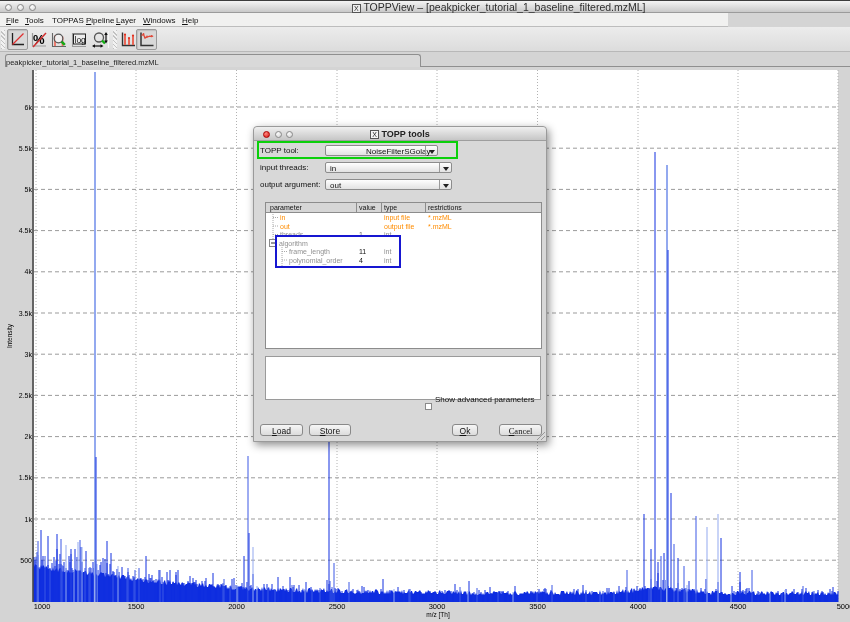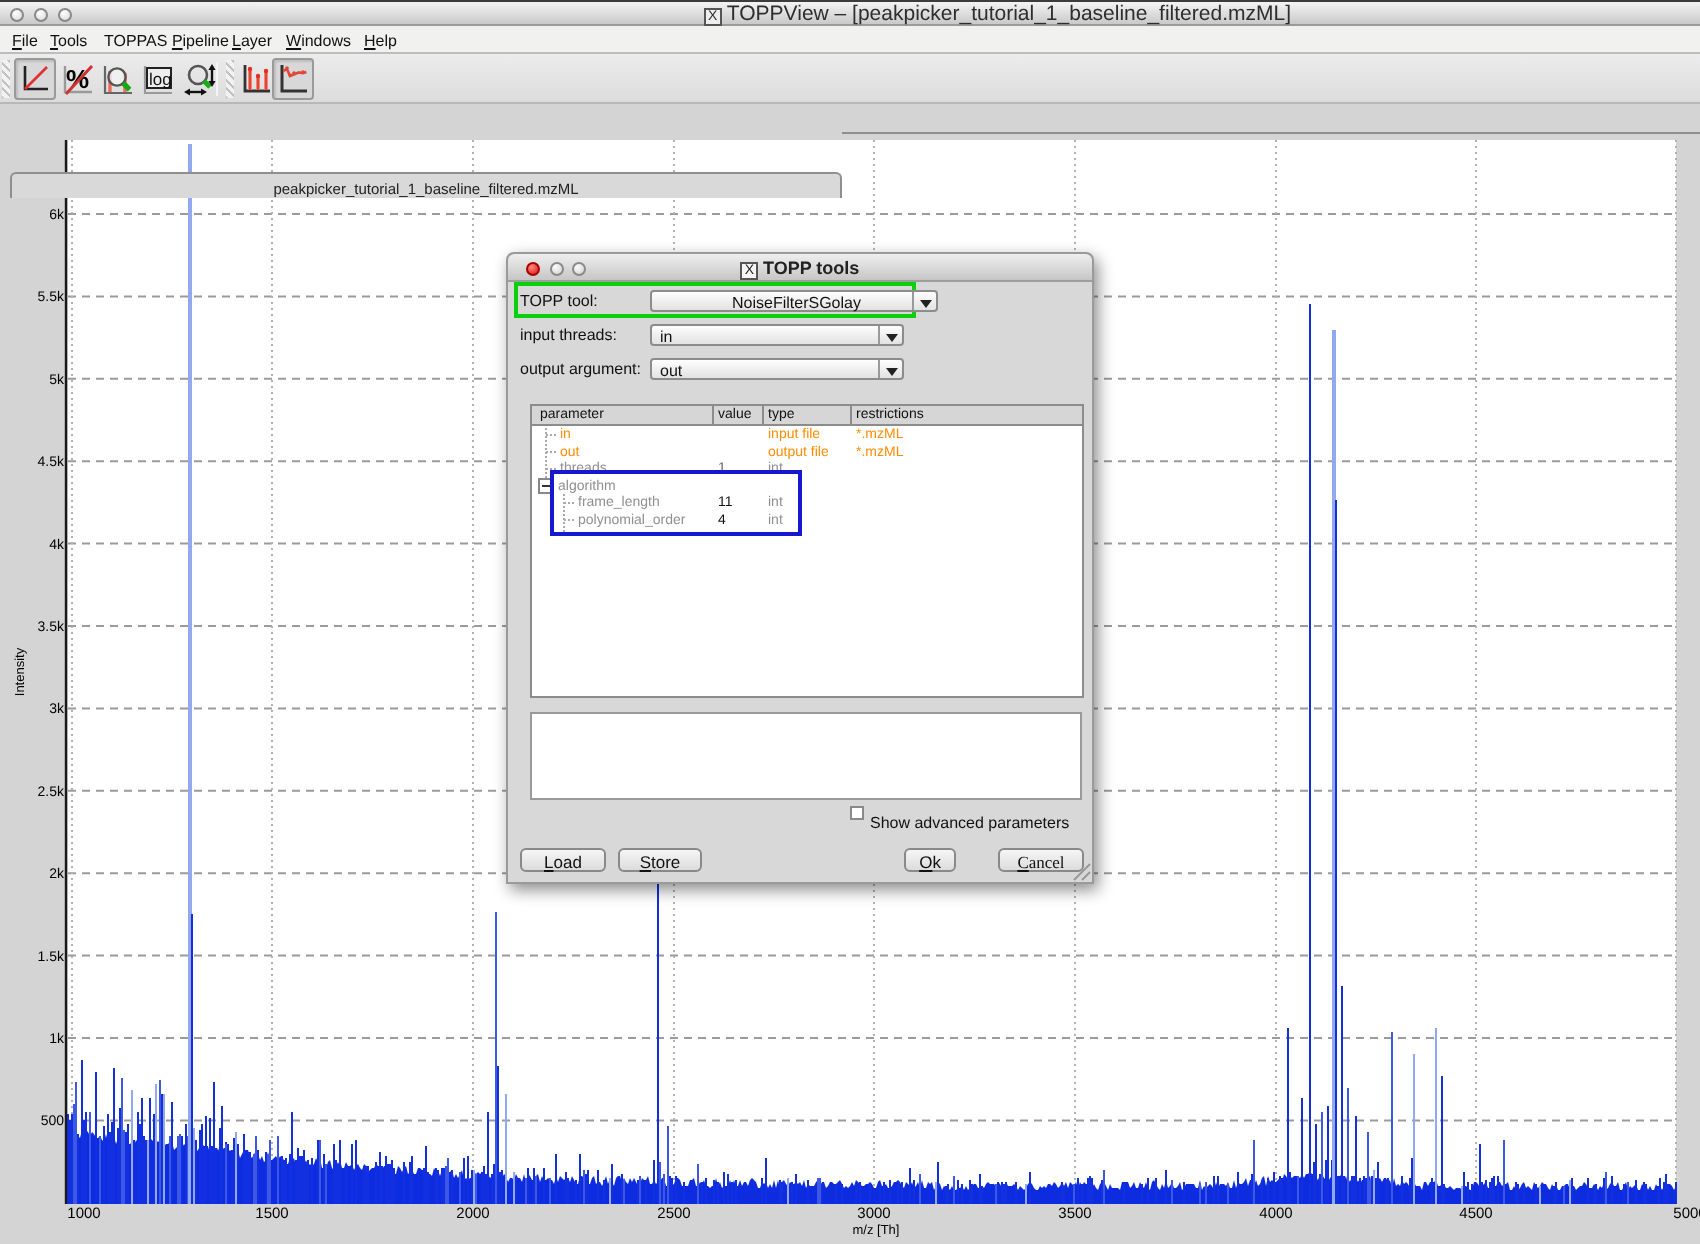--- a/index.html
+++ b/index.html
@@ -1,25 +1,25 @@
 <!DOCTYPE html>
 <html><head><meta charset="utf-8"><style>
 * { margin:0; padding:0; box-sizing:border-box; }
 body { width:850px; height:622px; font-family:"Liberation Sans", sans-serif; background:#d4d4d4; position:relative; overflow:hidden; }
 .titlebar { position:absolute; left:0; top:0; width:850px; height:13px; background:linear-gradient(#f4f4f4,#c9c9c9); border-top:1px solid #3c3c3c; border-bottom:1px solid #9b9b9b; }
 .tb-circ { position:absolute; top:3px; width:7px; height:7px; border-radius:50%; border:1px solid #888; background:radial-gradient(circle at 35% 30%, #fdfdfd, #d8d8d8); }
 .title-text { position:absolute; top:0px; left:352px; font-size:10.5px; color:#2e2e2e; white-space:nowrap; }
-.menubar { position:absolute; left:0; top:13px; width:850px; height:14px; background:#f1f1f0; border-bottom:1px solid #bdbdbd; font-size:8px; color:#111; }
+.menubar { position:absolute; left:0; top:13px; width:728px; height:14px; background:#f1f1f0; border-bottom:1px solid #bdbdbd; font-size:8px; color:#111; }
 .menubar span { position:absolute; top:3px; }
 .toolbar { position:absolute; left:0; top:27px; width:850px; height:25px; background:linear-gradient(#ececec,#dcdcdc); border-bottom:1px solid #b8b8b8; }
 .tbtn { position:absolute; top:2px; width:21px; height:21px; display:flex; align-items:center; justify-content:center; }
 .tbtn.sel { background:#d8d8d8; border:1px solid #9a9a9a; border-radius:2px; box-shadow:inset 1px 1px 1px rgba(0,0,0,0.12); }
 .grip { position:absolute; top:3px; width:4px; height:19px; background:repeating-linear-gradient(45deg,#c2c2c2 0 1px,#f2f2f2 1px 3px); }
 .tsep { position:absolute; top:4px; width:1px; height:17px; background:#aaa; border-right:1px solid #f5f5f5; }
-.tab { position:absolute; left:5px; top:54px; width:416px; height:13px; background:#d9d9d9; border:1px solid #8f8f8f; border-bottom:none; border-radius:3px 3px 0 0; text-align:center; font-size:7.5px; color:#222; padding-top:2.5px;margin-top:32px; }
+.tab { position:absolute; left:5px; top:54px; width:416px; height:13px; background:#d9d9d9; border:1px solid #8f8f8f; border-bottom:none; border-radius:3px 3px 0 0; text-align:left; font-size:7.5px; color:#222; padding-top:2.5px; }
 .tabline { position:absolute; left:421px; top:66px; width:429px; height:1px; background:#8f8f8f; }
 u { text-decoration:underline; }
 
 .dlg { position:absolute; left:253px; top:126px; width:294px; height:316px; background:#d8d8d8; border:1px solid #9a9a9a; border-radius:4px 4px 0 0; box-shadow:2px 3px 8px rgba(0,0,0,0.45); font-size:8.5px; color:#111; }
 .dlg-title { position:absolute; left:0; top:0; width:100%; height:14px; background:linear-gradient(#efefef,#c6c6c6); border-bottom:1px solid #9e9e9e; border-radius:4px 4px 0 0; }
 .dlg-circ { position:absolute; top:3.5px; width:7px; height:7px; border-radius:50%; }
 .dlg-title-text { position:absolute; top:2px; width:100%; text-align:center; font-size:9px; font-weight:bold; color:#222; }
 .combo { position:absolute; height:11.5px; background:linear-gradient(#fefefe,#e2e2e2); border:1px solid #8c8c8c; border-radius:2px; font-size:8px; padding:1px 0 0 4px; }
 .combo .arr { position:absolute; right:0; top:0; width:12px; height:100%; border-left:1px solid #9a9a9a; }
 .combo .arr:after { content:""; position:absolute; left:3px; top:4px; border:3px solid transparent; border-top:4px solid #222; }
@@ -217,21 +217,21 @@
 
 <div class="dlg">
  <div class="dlg-title">
   <div class="dlg-circ" style="left:9px;background:radial-gradient(circle at 35% 30%,#ff8a80,#d81515);border:1px solid #a00;"></div>
   <div class="dlg-circ" style="left:20.5px;background:radial-gradient(circle at 35% 30%,#fbfbfb,#d0d0d0);border:1px solid #8a8a8a;"></div>
   <div class="dlg-circ" style="left:32px;background:radial-gradient(circle at 35% 30%,#fbfbfb,#d0d0d0);border:1px solid #8a8a8a;"></div>
   <div class="dlg-title-text"><span style="border:1px solid #555;background:#f5f5f5;font-size:7px;font-weight:normal;padding:0 1px;">X</span> TOPP tools</div>
  </div>
  <div class="grnbox"></div>
  <div class="lbl" style="left:6px;top:19px;">TOPP tool:</div>
- <div class="combo" style="left:71px;top:17.5px;width:144px;padding-left:40px;">NoiseFilterSGolay<span class="arr"></span></div>
+ <div class="combo" style="left:71px;top:17.5px;width:113px;padding-left:40px;">NoiseFilterSGolay<span class="arr"></span></div>
  <div class="lbl" style="left:6px;top:36px;">input threads:</div>
  <div class="combo" style="left:71px;top:34.5px;width:127px;">in<span class="arr"></span></div>
  <div class="lbl" style="left:6px;top:53px;">output argument:</div>
  <div class="combo" style="left:71px;top:51.5px;width:127px;">out<span class="arr"></span></div>
 
  <div class="tbl">
   <div class="tbl-hdr">
    <span style="left:4px">parameter</span>
    <span style="left:93px">value</span>
    <span style="left:118px">type</span>
@@ -262,21 +262,21 @@
   <div class="trow" style="left:93px;top:45px;color:#111">11</div>
   <div class="trow" style="left:118px;top:45px;color:#909090">int</div>
   <div class="trow" style="left:23px;top:53.5px;color:#909090">polynomial_order</div>
   <div class="trow" style="left:93px;top:53.5px;color:#111">4</div>
   <div class="trow" style="left:118px;top:53.5px;color:#909090">int</div>
   <div class="bluebox" style="left:9px;top:31.5px;width:126px;height:33px;"></div>
  </div>
 
  <div class="descr"></div>
  <div class="chk" style="left:171px;top:276px;"></div>
- <div class="lbl" style="left:181px;top:280px;">Show advanced parameters</div>
+ <div class="lbl" style="left:181px;top:268px;">Show advanced parameters</div>
  <div class="btn" style="left:6px;top:297px;width:43px;"><u>L</u>oad</div>
  <div class="btn" style="left:55px;top:297px;width:42px;"><u>S</u>tore</div>
  <div class="btn" style="left:198px;top:297px;width:26px;"><u>O</u>k</div>
  <div class="btn" style="left:245px;top:297px;width:43px;font-family:Liberation Serif, serif;"><u>C</u>ancel</div>
  <svg width="10" height="10" style="position:absolute;right:0;bottom:0;">
       <path d="M9 1 L1 9 M9 5 L5 9" stroke="#999" stroke-width="1"></path>
     </svg>
 </div>
 
 </body></html>

